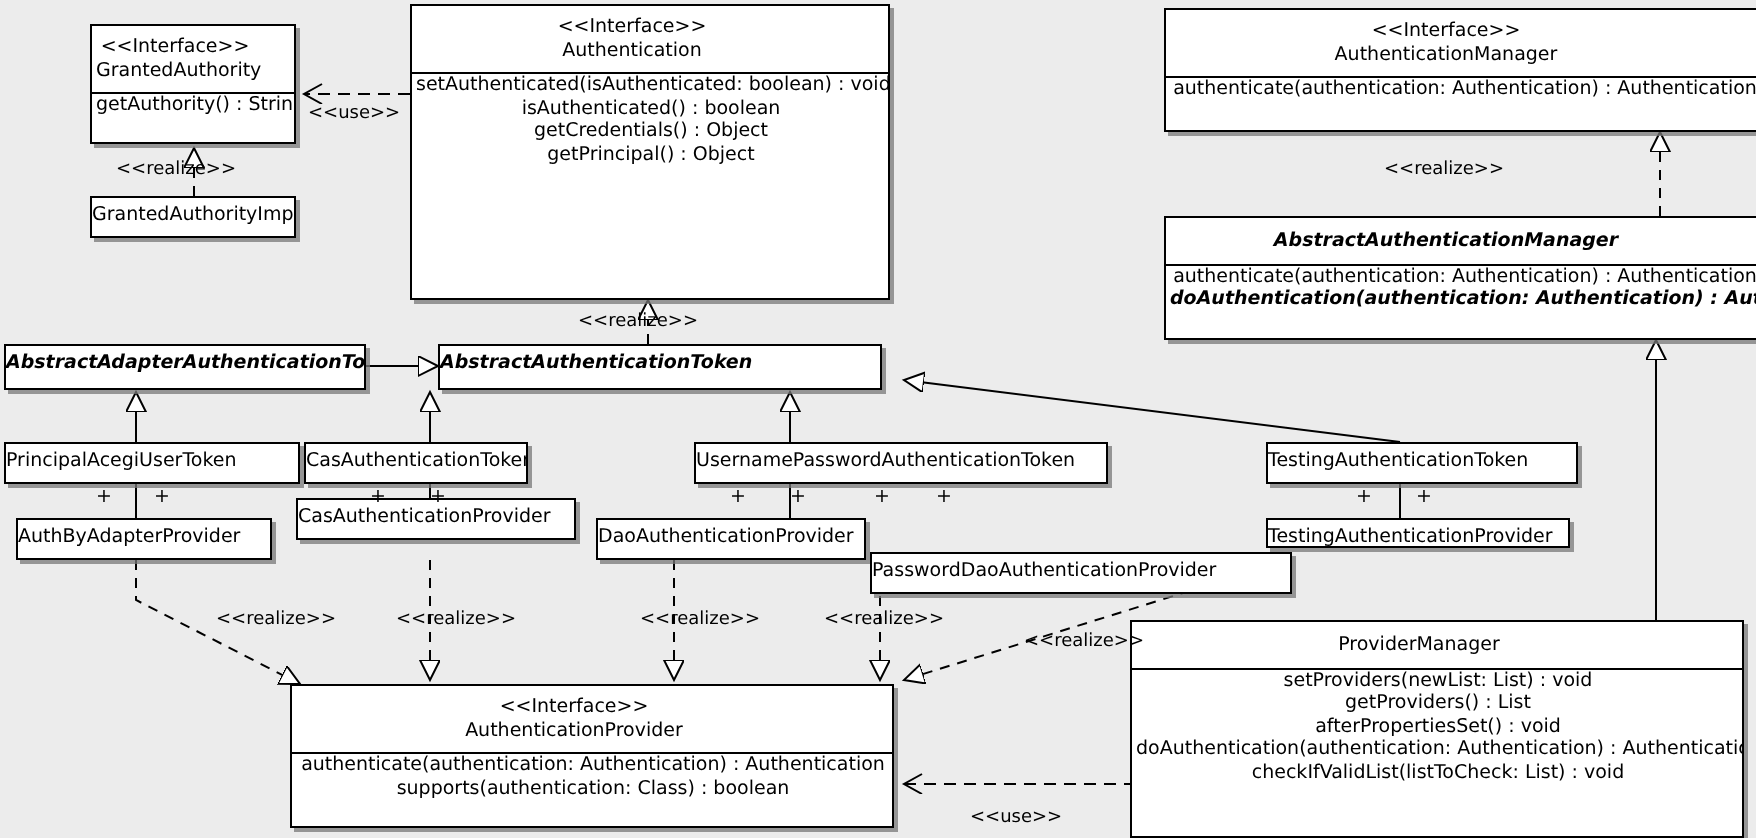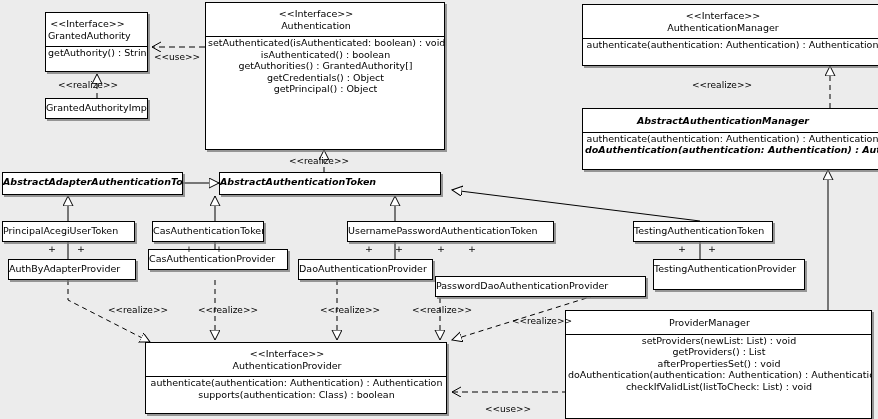--- a/index.html
+++ b/index.html
@@ -123,21 +123,20 @@
   </div>
 
   <div class="cls" style="left:205px;top:2px;width:240px;height:148px;">
     <div class="hdr">
       <span class="stereo">&lt;&lt;Interface&gt;&gt;</span>
       <span class="nm">Authentication</span>
     </div>
     <div class="ops sep">
       <span class="op">setAuthenticated(isAuthenticated: boolean) : void</span>
       <span class="op">isAuthenticated() : boolean</span>
-      <span class="op">getAuthorities() : GrantedAuthority[]</span>
       <span class="op">getCredentials() : Object</span>
       <span class="op">getPrincipal() : Object</span>
     </div>
   </div>
 
   <div class="cls" style="left:582px;top:4px;width:300px;height:62px;">
     <div class="hdr">
       <span class="stereo">&lt;&lt;Interface&gt;&gt;</span>
       <span class="nm">AuthenticationManager</span>
     </div>
@@ -157,53 +156,53 @@
   </div>
 
   <div class="cls" style="left:2px;top:172px;width:181px;height:23px;">
     <span class="nm single ital">AbstractAdapterAuthenticationToken</span>
   </div>
 
   <div class="cls" style="left:219px;top:172px;width:222px;height:23px;">
     <span class="nm single ital">AbstractAuthenticationToken</span>
   </div>
 
-  <div class="cls" style="left:2px;top:221px;width:133px;height:21px;">
+  <div class="cls" style="left:2px;top:221px;width:148px;height:21px;">
     <span class="nm single">PrincipalAcegiUserToken</span>
   </div>
 
   <div class="cls" style="left:152px;top:221px;width:112px;height:21px;">
     <span class="nm single">CasAuthenticationToken</span>
   </div>
 
   <div class="cls" style="left:347px;top:221px;width:207px;height:21px;">
     <span class="nm single">UsernamePasswordAuthenticationToken</span>
   </div>
 
-  <div class="cls" style="left:633px;top:221px;width:140px;height:21px;">
+  <div class="cls" style="left:633px;top:221px;width:156px;height:21px;">
     <span class="nm single">TestingAuthenticationToken</span>
   </div>
 
   <div class="cls" style="left:8px;top:259px;width:128px;height:21px;">
     <span class="nm single">AuthByAdapterProvider</span>
   </div>
 
   <div class="cls" style="left:148px;top:249px;width:140px;height:21px;">
     <span class="nm single">CasAuthenticationProvider</span>
   </div>
 
   <div class="cls" style="left:298px;top:259px;width:135px;height:21px;">
     <span class="nm single">DaoAuthenticationProvider</span>
   </div>
 
   <div class="cls" style="left:435px;top:276px;width:211px;height:21px;">
     <span class="nm single">PasswordDaoAuthenticationProvider</span>
   </div>
 
-  <div class="cls" style="left:633px;top:259px;width:152px;height:31px;margin-left:20px;">
+  <div class="cls" style="left:633px;top:259px;width:152px;height:15px;">
     <span class="nm single">TestingAuthenticationProvider</span>
   </div>
 
   <div class="cls" style="left:145px;top:342px;width:302px;height:72px;">
     <div class="hdr">
       <span class="stereo">&lt;&lt;Interface&gt;&gt;</span>
       <span class="nm">AuthenticationProvider</span>
     </div>
     <div class="ops sep">
       <span class="op">authenticate(authentication: Authentication) : Authentication</span>

